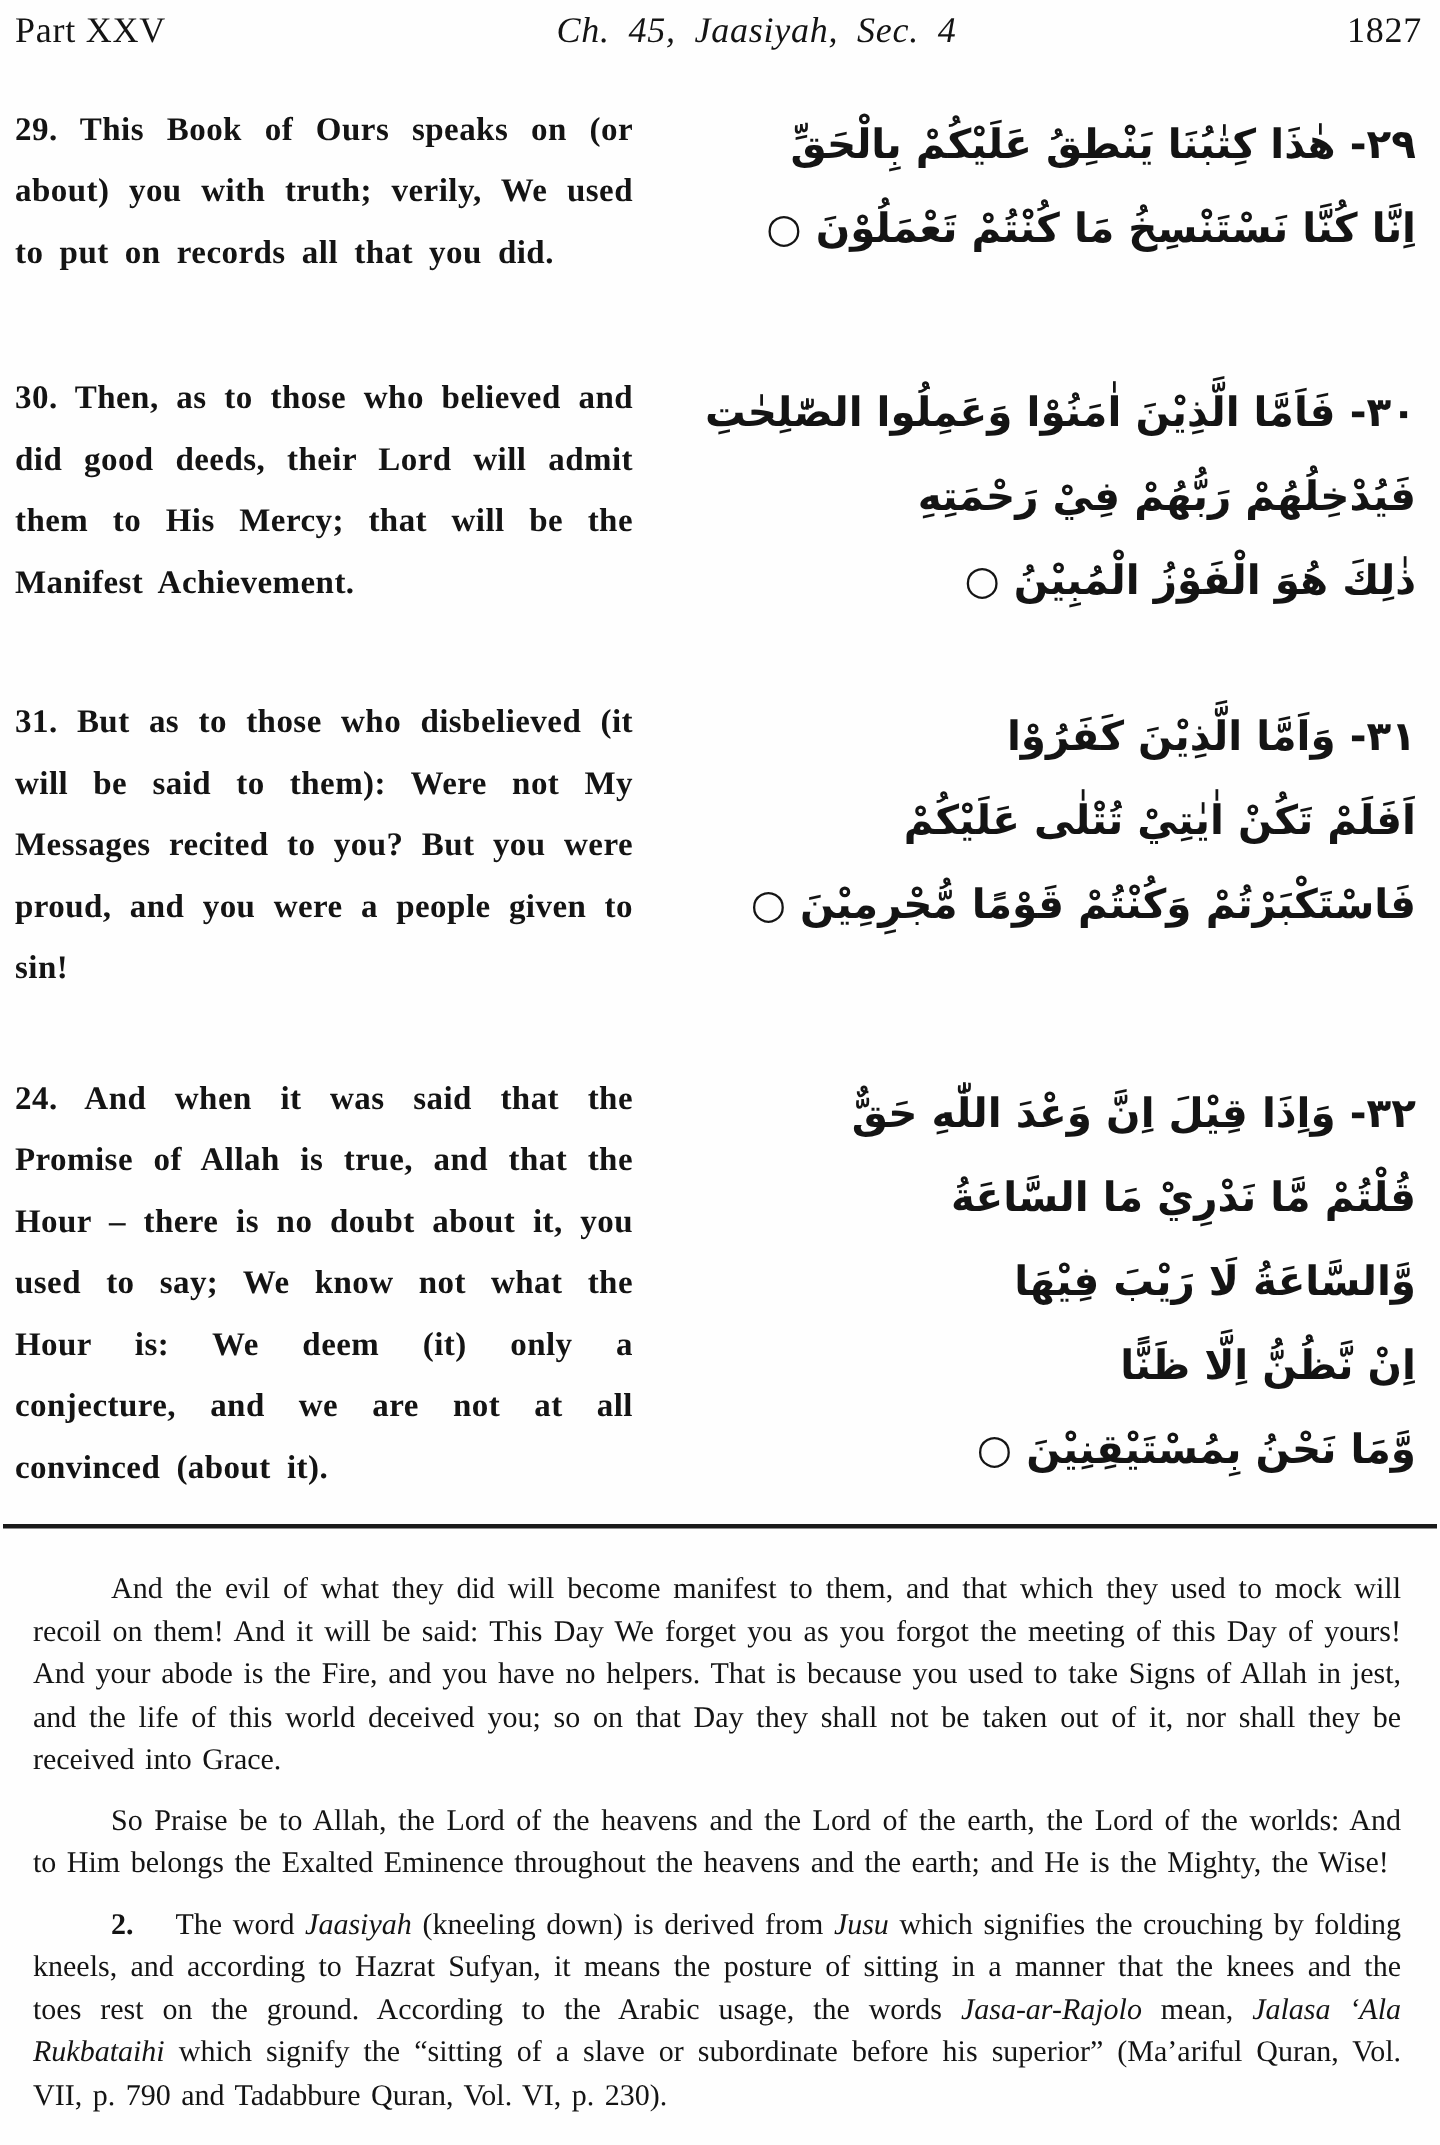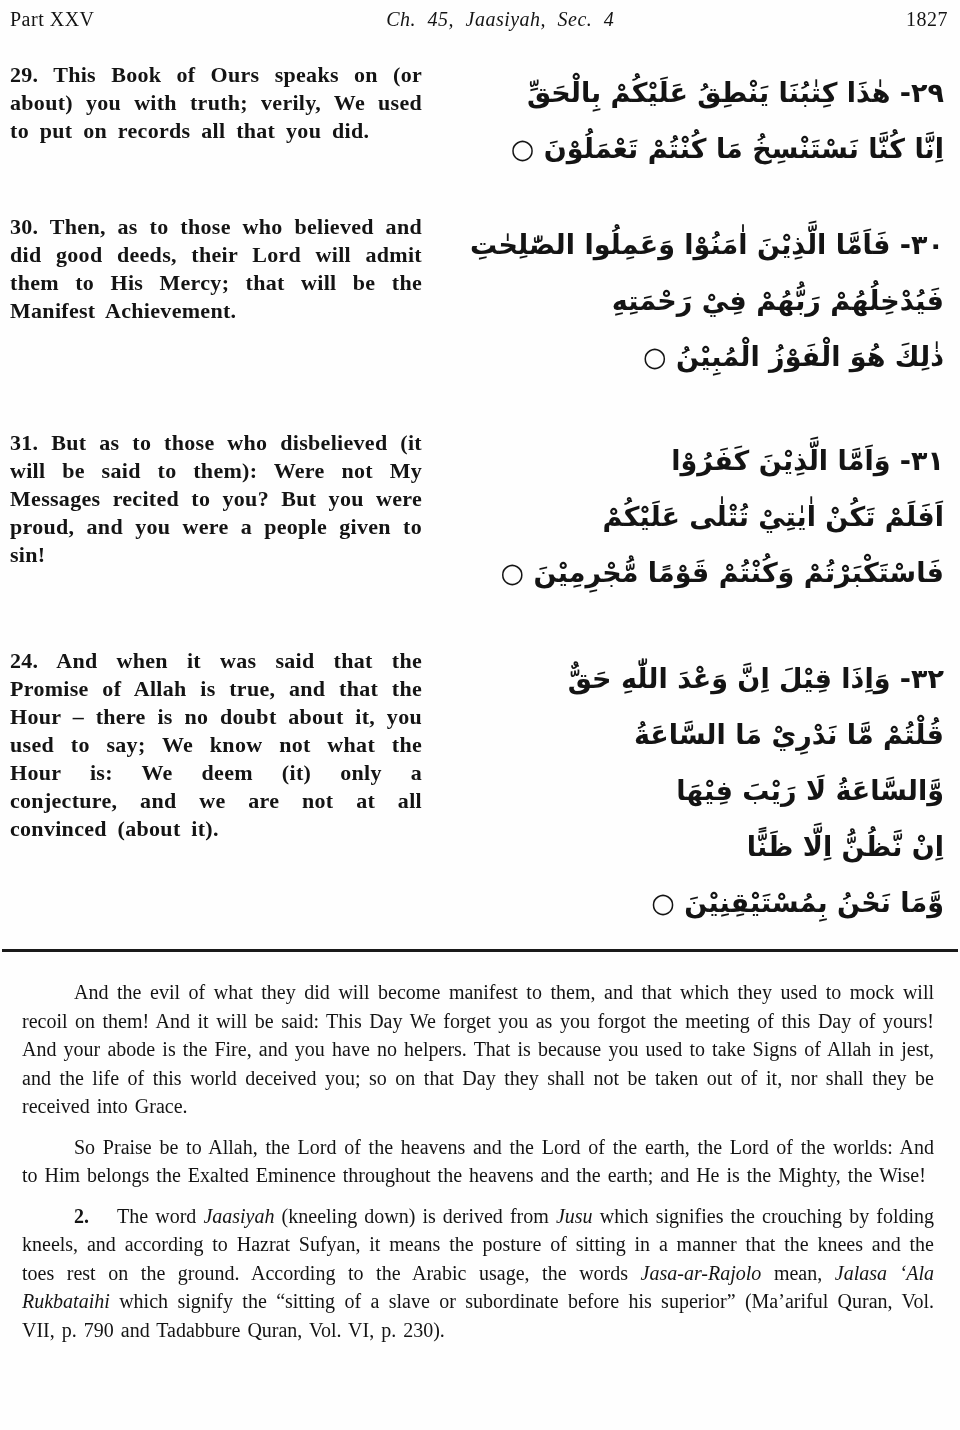--- a/index.html
+++ b/index.html
@@ -10,34 +10,34 @@
     background:#fefefe;
     color:#141414;
     font-family:"Liberation Serif", serif;
     box-sizing:border-box;
     overflow:hidden;
   }
   
   .hdr {
     display:flex; justify-content:space-between; align-items:baseline;
     padding:8px 12px 0 10px;
-    font-size:20px; letter-spacing:0.5px;
+    font-size:24px; letter-spacing:0.5px;
   }
   .hdr .chapter { font-style:italic; word-spacing:6px; }
   
   .verses { padding:30px 16px 0 10px; }
   .verse-row { display:flex; justify-content:space-between; align-items:flex-start; }
-  .verse-row.r2 { margin-top:36px; }
+  .verse-row.r2 { margin-top:56px; }
   .verse-row.r3 { margin-top:44px; }
   .verse-row.r4 { margin-top:46px; }
   .english {
     flex:0 0 412px;
     font-weight:bold;
     font-size:22px;
-    line-height:28px;
+    line-height:41px;
     text-align:justify;
     word-spacing:5px;
     letter-spacing:0.3px;
   }
   .arabic {
     flex:0 0 400px;
     direction:rtl;
     text-align:right;
     font-family:"DejaVu Sans", sans-serif;
     font-size:27px;

